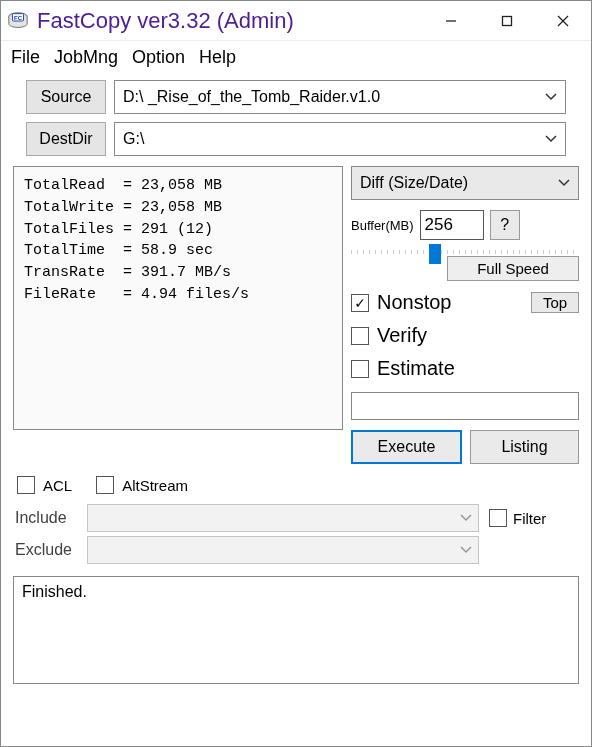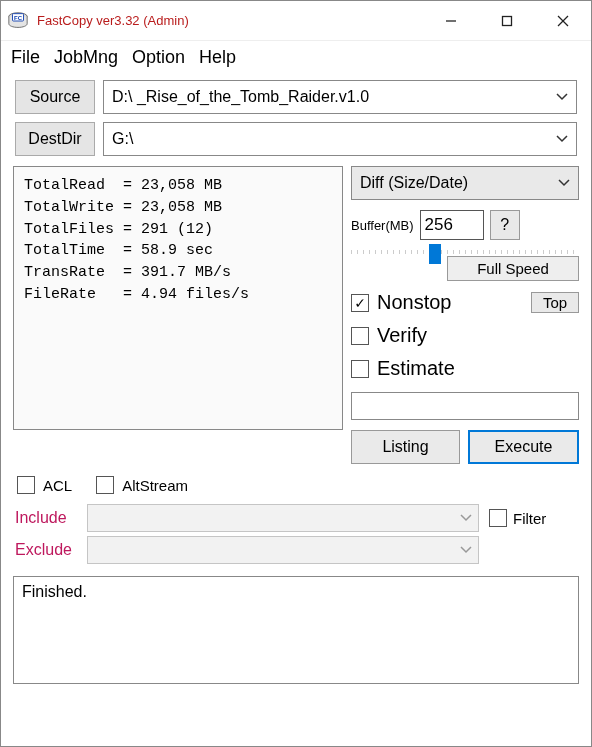--- a/index.html
+++ b/index.html
@@ -20,22 +20,22 @@
       padding-left: 6px;
       border-bottom: 1px solid #eee;
     }
     .titlebar-icon {
       width: 22px;
       height: 22px;
       margin-right: 8px;
     }
     .title-text {
       flex: 1;
-      font-size: 13px;
-      color: #b91c1c;
+      font-size: 22px;
+      color: #4c1d95;
     }
     .winbtns {
       display: flex;
       height: 100%;
     }
     .winbtn {
       width: 56px;
       display: flex;
       align-items: center;
       justify-content: center;
@@ -46,21 +46,21 @@
     .menubar {
       display: flex;
       gap: 14px;
       padding: 6px 10px 8px 10px;
       font-size: 18px;
     }
     .menuitem { cursor: pointer; }
     .pathrow {
       display: flex;
       align-items: center;
-      padding: 4px 14px;
+      padding: 4px 25px;
       gap: 8px;
     }
     .pathbtn {
       width: 80px;
       height: 34px;
       background: #e5e5e5;
       border: 1px solid #aaa;
       display: flex;
       align-items: center;
       justify-content: center;
@@ -242,21 +242,21 @@
     }
     .frow {
       display: flex;
       align-items: center;
       gap: 10px;
       margin-top: 4px;
     }
     .flbl {
       width: 62px;
       font-size: 16px;
-      color: #be185d;
+      color: #404040;
     }
     .fcombo {
       flex: 1;
       height: 28px;
       border: 1px solid #bbb;
       background: #f0f0f0;
       display: flex;
       align-items: center;
       padding: 0 6px;
       opacity: 0.85;
@@ -364,22 +364,22 @@
       <span class="chklbl">Verify</span>
     </div>
     <div class="checkrow">
       <div class="chk"></div>
       <span class="chklbl">Estimate</span>
     </div>
 
     <div class="smallinput"></div>
 
     <div class="btnrow">
+      <div class="actbtn exec">Execute</div>
       <div class="actbtn">Listing</div>
-      <div class="actbtn exec">Execute</div>
     </div>
   </div>
 </div>
 
 <div class="acl-row">
   <div style="display:flex;align-items:center;gap:8px;">
     <div class="chk"></div>
     <span>ACL</span>
   </div>
   <div style="display:flex;align-items:center;gap:8px;">

